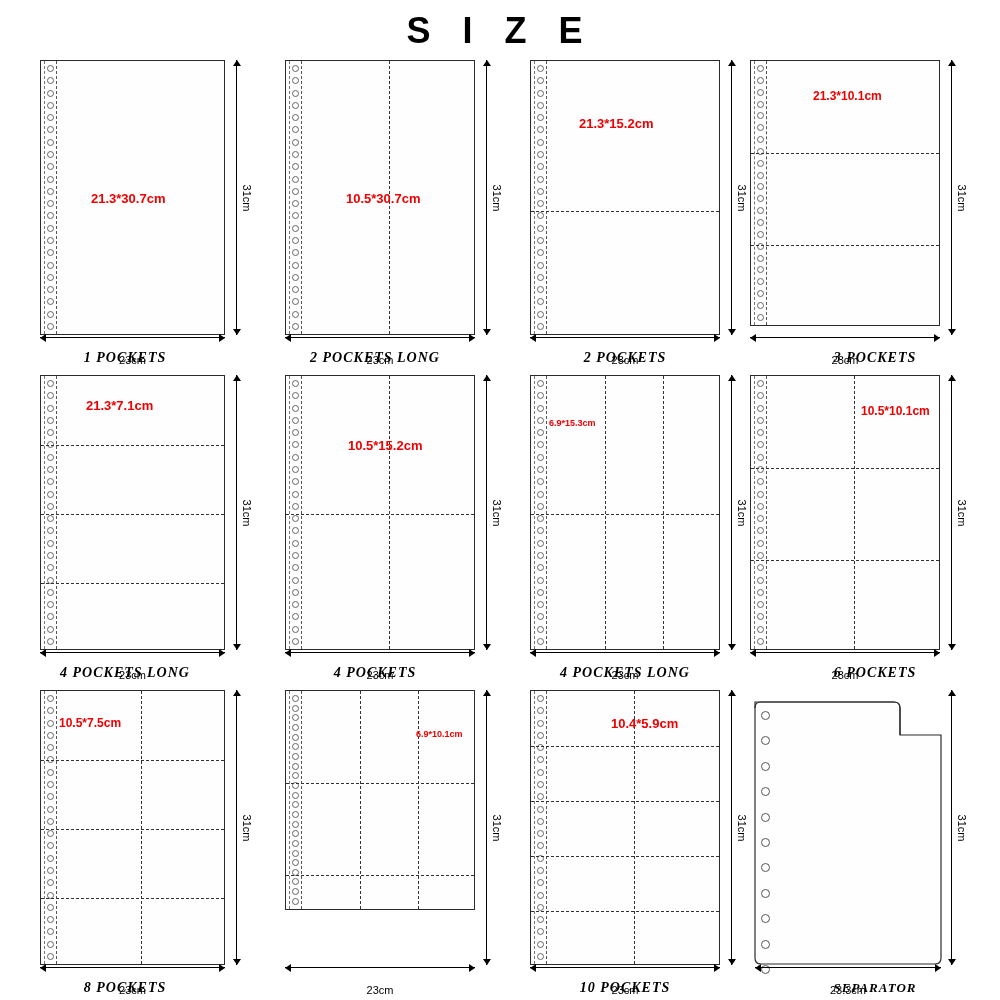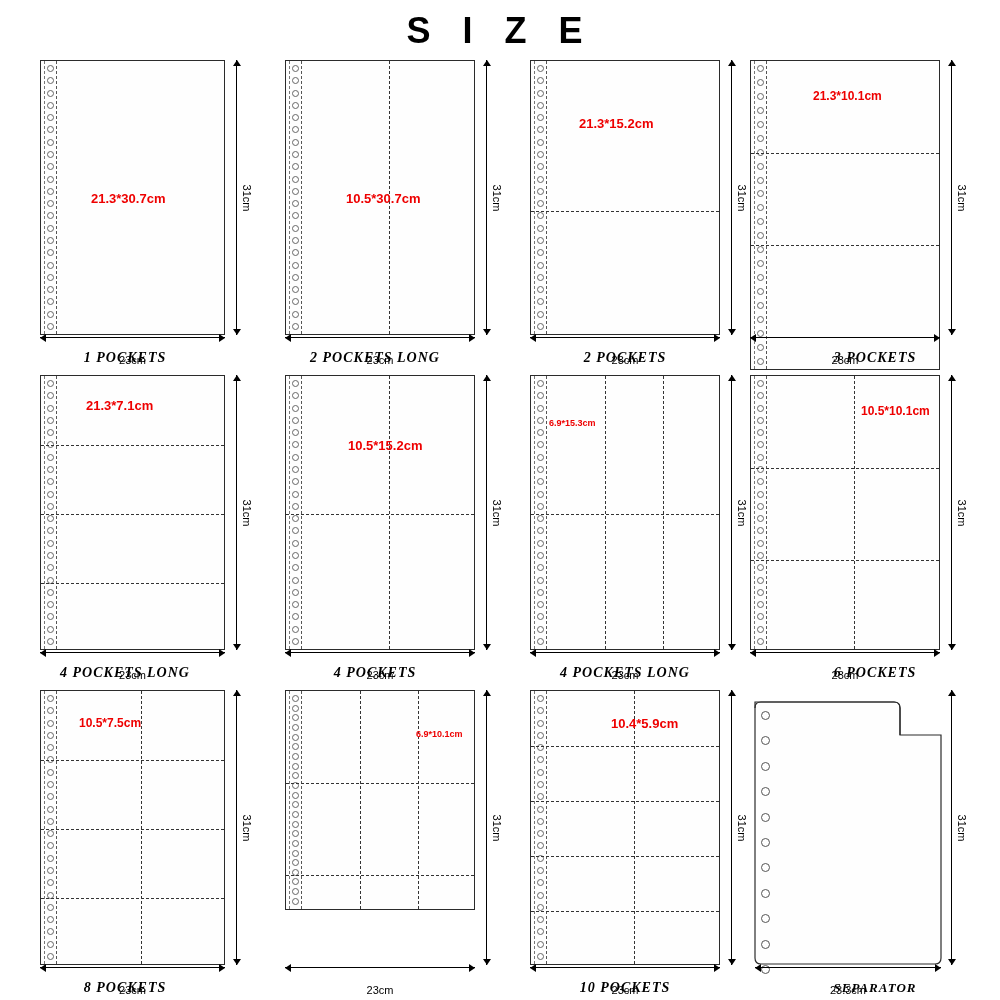--- a/index.html
+++ b/index.html
@@ -346,21 +346,21 @@
       <div class="txt">23cm</div>
     </div>
     <div class="dim-h" style="left:228px;top:5px;height:275px;">
       <div class="bar"></div>
       <div class="txt">31cm</div>
     </div>
     <div class="caption" style="top:295px;">2 POCKETS</div>
   </div>
 
   <div class="cell">
-    <div class="sheet" style="left:0px;top:5px;width:190px;height:310px;text-align:center;">
+    <div class="sheet" style="left:0px;top:5px;width:190px;height:266px;text-align:center;">
       <div class="binding">
         <div class="holes">
           <i></i>
             <i></i>
             <i></i>
             <i></i>
             <i></i>
             <i></i>
             <i></i>
             <i></i>
@@ -595,21 +595,21 @@
             <i></i>
             <i></i>
             <i></i>
             <i></i>
         </div>
       </div>
       <div class="vline" style="left:100px;"></div>
       <div class="hline" style="top:69px;"></div>
       <div class="hline" style="top:138px;"></div>
       <div class="hline" style="top:207px;"></div>
-      <div class="redlabel" style="left:18px;top:25px;font-size:12px;margin-left:20px;">10.5*7.5cm</div>
+      <div class="redlabel" style="left:18px;top:25px;font-size:12px;">10.5*7.5cm</div>
     </div>
     <div class="dim-w" style="left:40px;top:282px;width:185px;">
       <div class="bar"></div>
       <div class="txt">23cm</div>
     </div>
     <div class="dim-h" style="left:233px;top:5px;height:275px;">
       <div class="bar"></div>
       <div class="txt">31cm</div>
     </div>
     <div class="caption" style="top:295px;">8 POCKETS</div>

